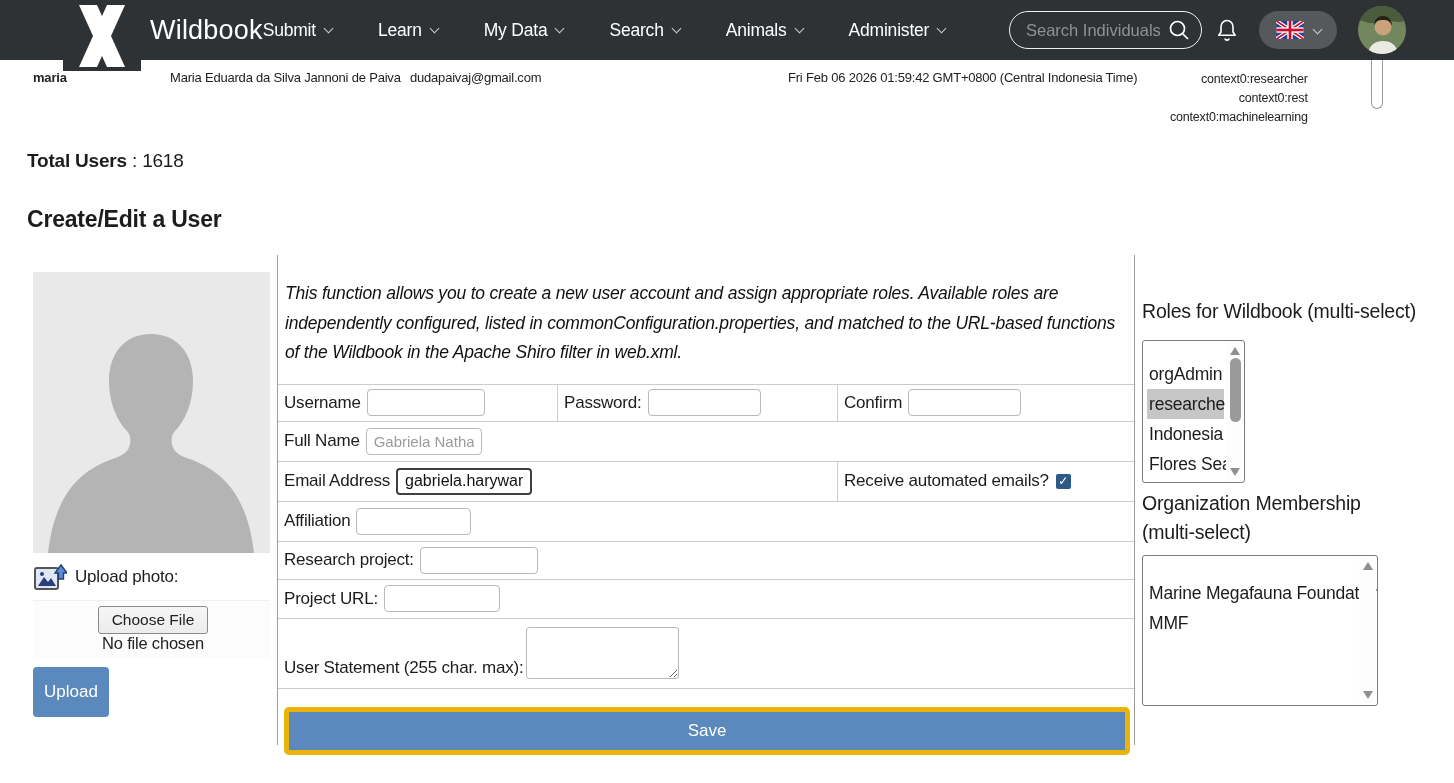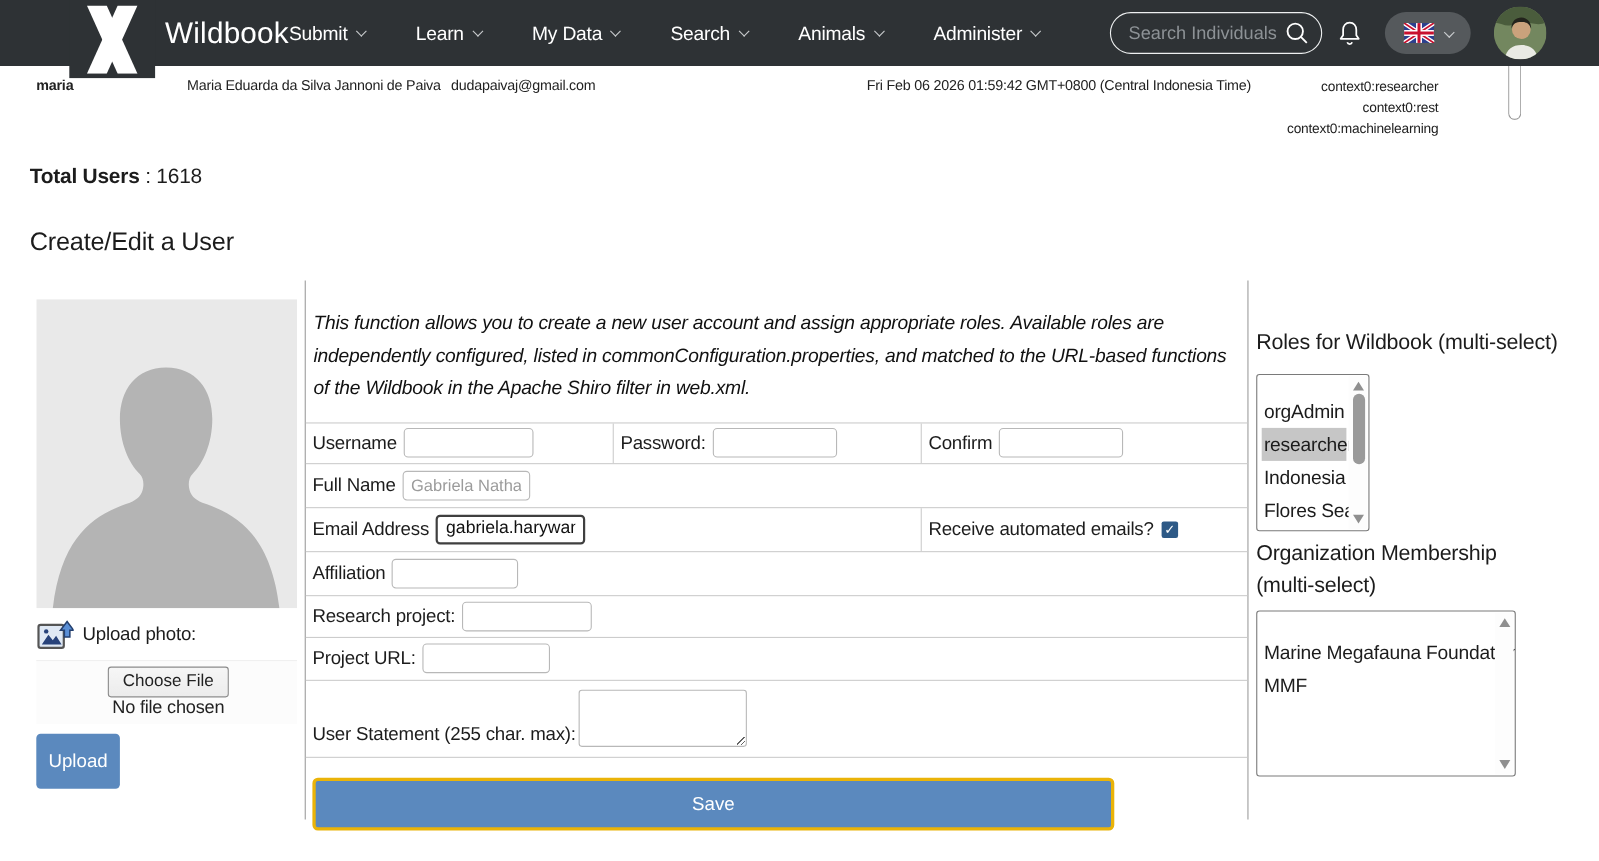--- a/index.html
+++ b/index.html
@@ -56,21 +56,21 @@
   
   .strip-cell { position:absolute; font-size:13px; color:#222;text-align:right; }
   .strip-roles div { line-height:19px; font-size:12.5px; }
   .strip-scrollthumb {
     position:absolute; left:1371px; top:60px; width:12px; height:49px;
     border:1px solid #9a9a9a; border-top:none; border-radius:0 0 7px 7px; background:#fff;
   }
 
   .total-users { position:absolute; left:27px; top:150px; font-size:19px; }
   .total-users b { font-weight:700; }
-  .page-heading { position:absolute; left:27px; top:206px; font-size:23px; font-weight:400; }
+  .page-heading { position:absolute; left:27px; top:206px; font-size:23px; font-weight:700; }
 
   
   .photo-panel { position:absolute; left:33px; top:272px; width:237px; }
   .avatar-ph { width:237px; height:281px; display:block; }
   .upload-label-row { display:flex; align-items:center; margin-top:8px; }
   .upload-label-row .txt { font-size:17px; font-weight:500; margin-left:8px; }
   .file-row {
     display:flex; align-items:center; margin-top:7px; background:#fcfcfc;
     border-top:1px solid #f0f0f0; padding:5px 0 5px 3px; width:237px;flex-direction:column;
   }
@@ -121,21 +121,21 @@
   .cbx {
     width:15px; height:15px; background:#2d5986; border-radius:2px; margin-left:7px;
     color:#fff; font-size:12px; line-height:15px; text-align:center; cursor:pointer;
   }
   .statement-ta {
     width:153px; height:52px; margin-left:3px; border:1px solid #b8b8b8; border-radius:3px;
     resize:both; font-family:"Liberation Sans", sans-serif; font-size:14px; outline:none;
   }
   .save-area { padding:18px 6px 0 6px; }
   .save-btn {
-    width:729px; height:48px; background:#5b89be; border:3px solid #eab308; border-radius:5px;
+    width:846px; height:48px; background:#5b89be; border:5px solid #eab308; border-radius:5px;
     color:#fff; font-size:17px; cursor:pointer; font-family:"Liberation Sans", sans-serif;
   }
 
   
   .roles-panel { position:absolute; left:1142px; top:297px; width:312px; }
   .panel-h { font-size:19.5px; line-height:29px; font-weight:400; }
   .listbox {
     position:relative; border:1px solid #7a7a7a; border-radius:3px; background:#fff;
     overflow:hidden;
   }

